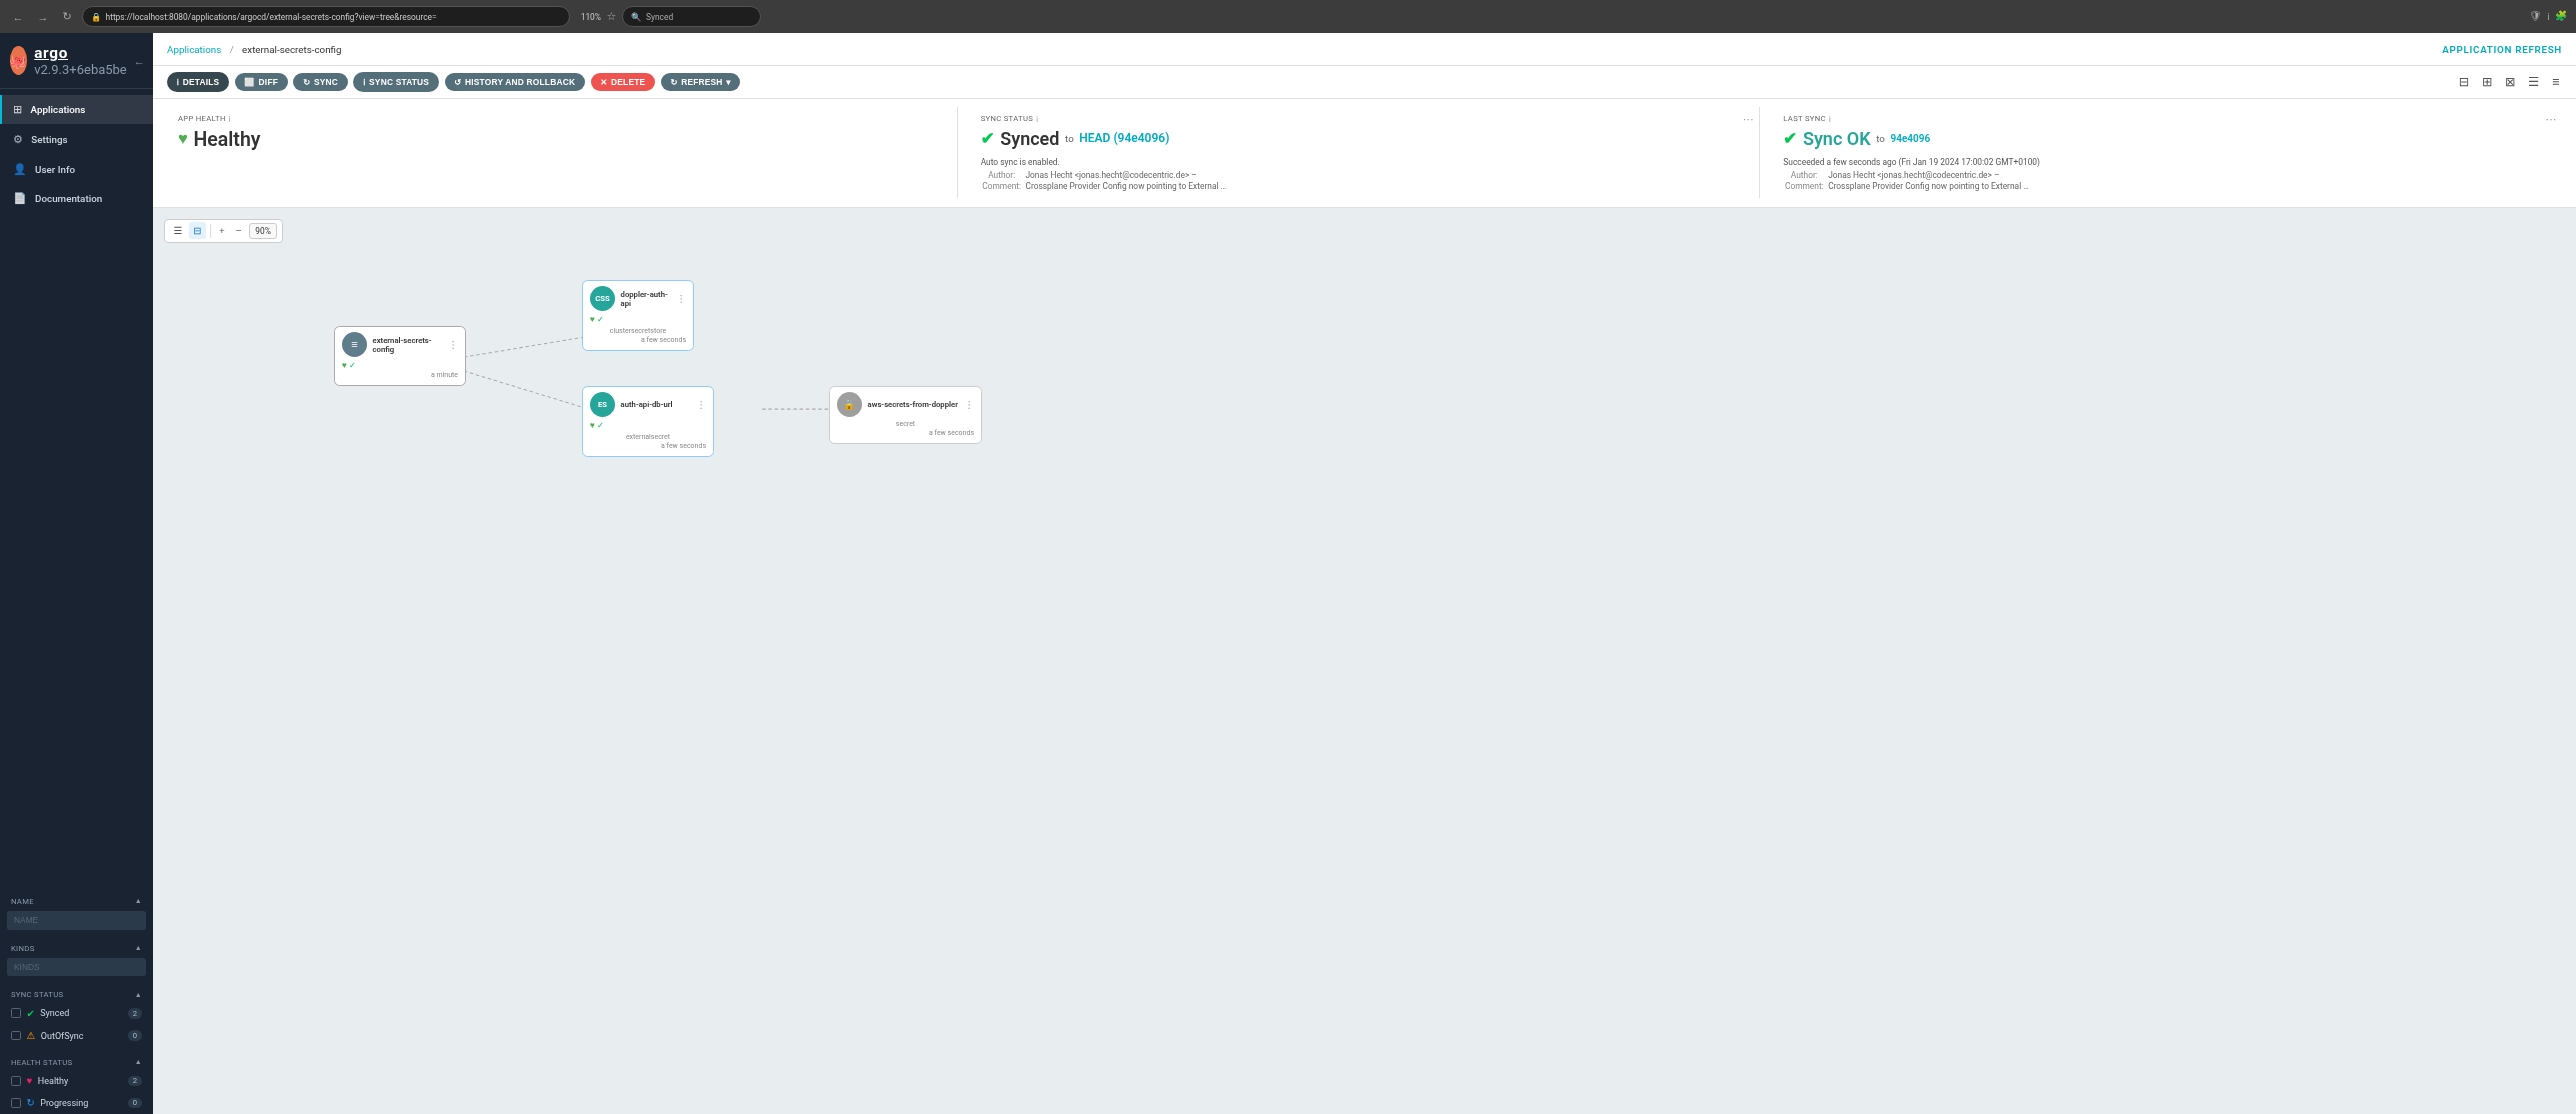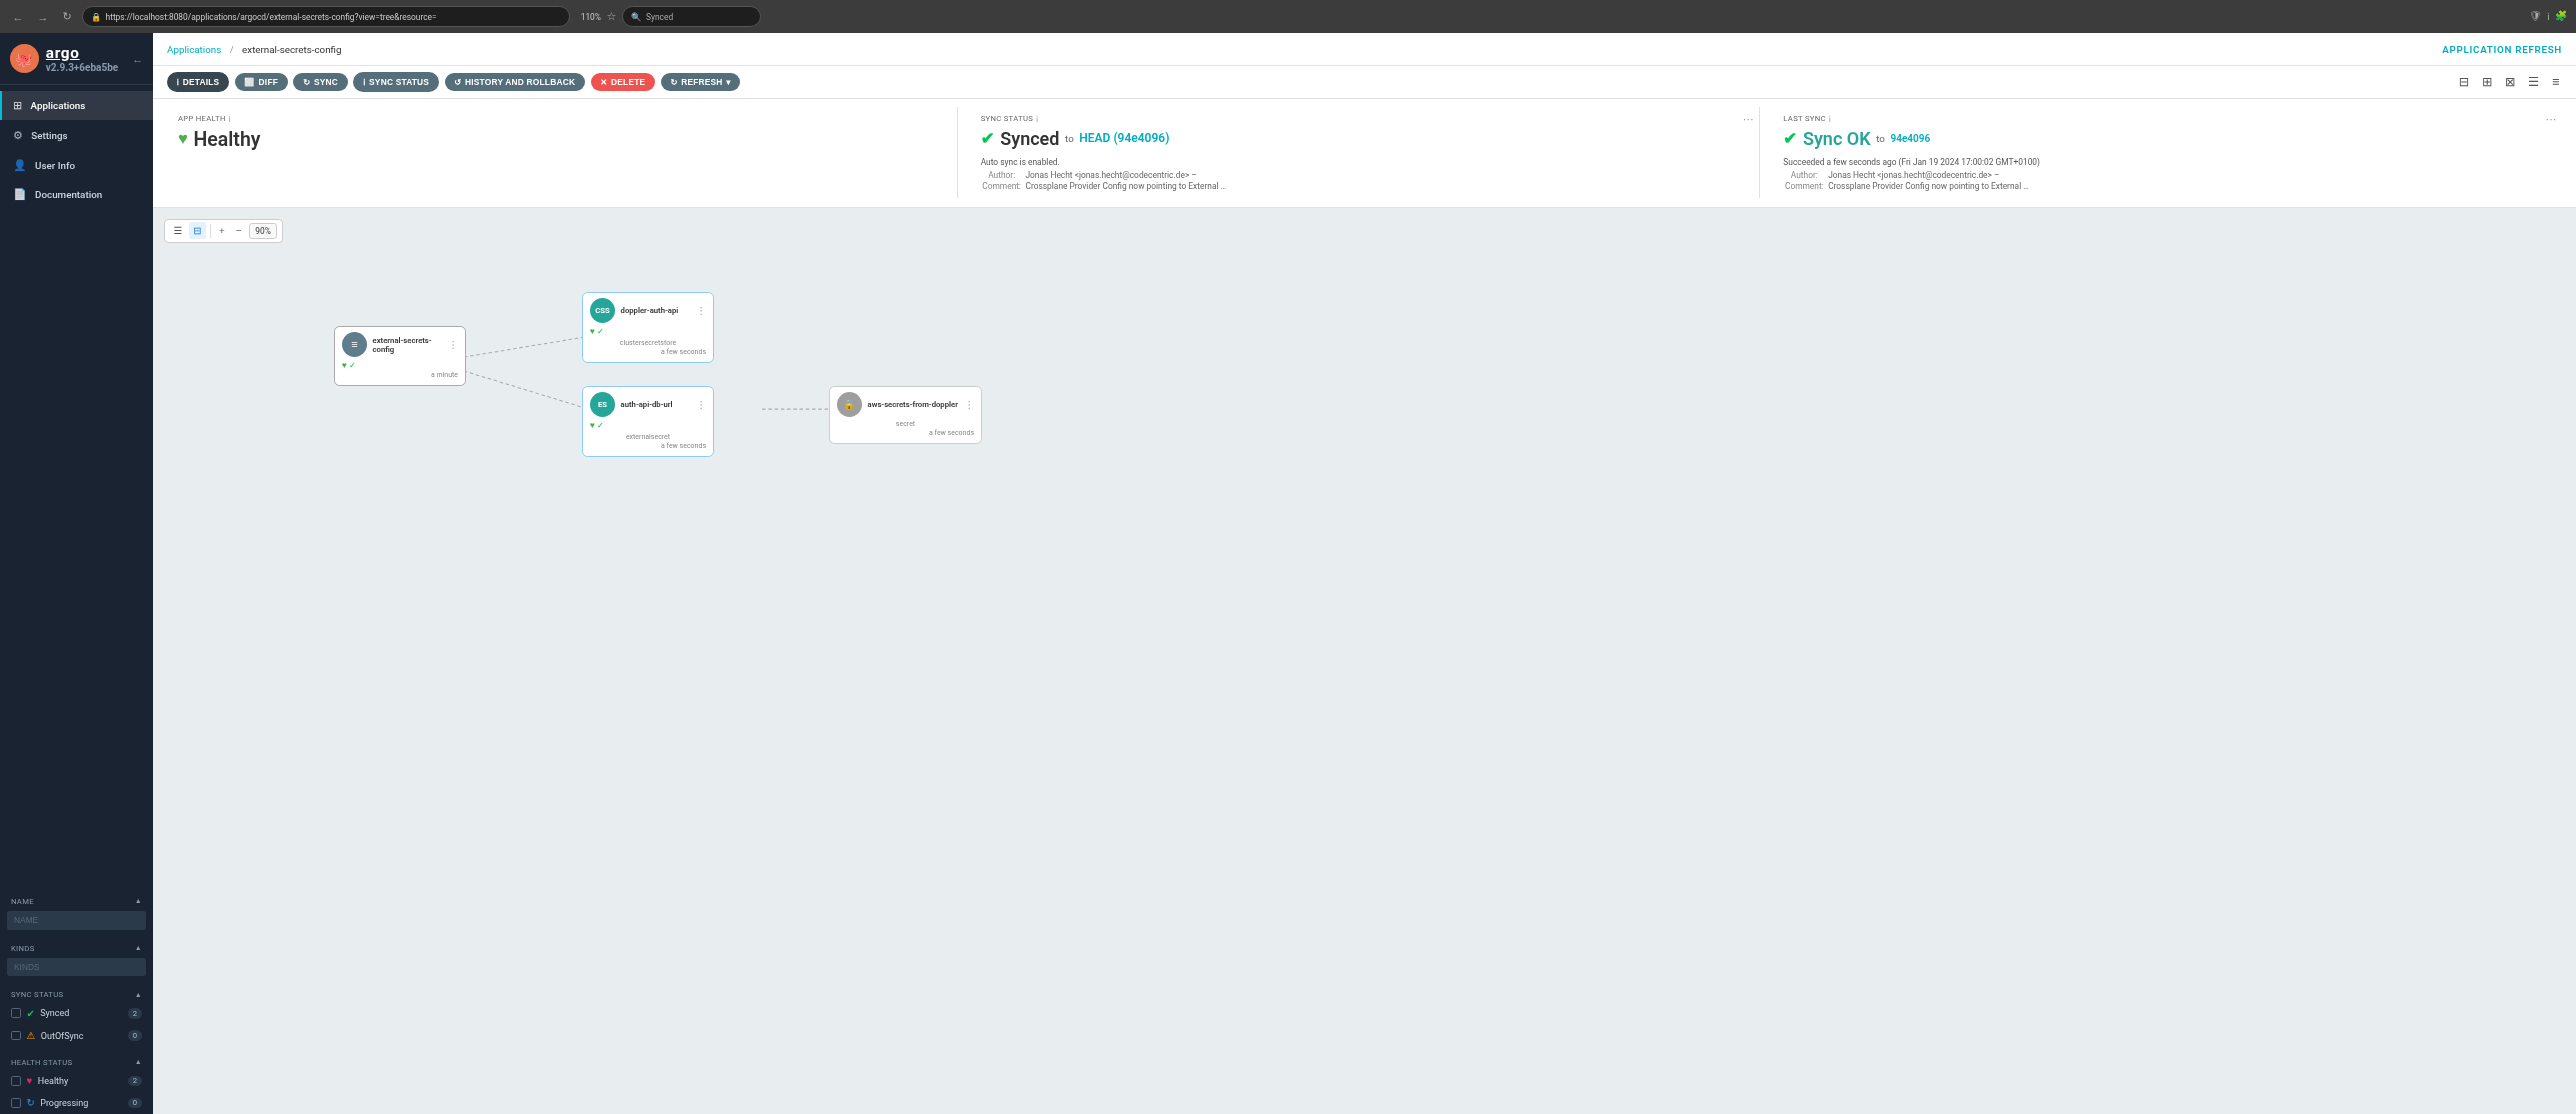--- a/index.html
+++ b/index.html
@@ -17,21 +17,21 @@
 
     
     .app-layout { display: flex; flex: 1; overflow: hidden; }
 
     
     .sidebar { width: 153px; background: #1a2332; color: #fff; display: flex; flex-direction: column; flex-shrink: 0; overflow-y: auto; }
     .sidebar-logo { display: flex; align-items: center; padding: 11px 9.8px; gap: 7px; border-bottom: 0.7px solid rgba(255,255,255,0.1); }
     .sidebar-logo-icon { width: 29px; height: 29px; background: #e8734a; border-radius: 50%; display: flex; align-items: center; justify-content: center; font-size: 14px; }
     .sidebar-logo-text { display: flex; flex-direction: column; }
     .sidebar-logo-name { font-size: 15.3px; font-weight: 700; color: #fff; letter-spacing: 0.7px; text-decoration: underline; }
-    .sidebar-logo-version { font-size: 10px; color: #8899aa; font-weight: bold; }
+    .sidebar-logo-version { font-size: 13px; color: #8899aa; }
     .sidebar-back { background: none; border: none; color: #8899aa; cursor: pointer; font-size: 11px; margin-left: auto; }
 
     .sidebar-nav { display: flex; flex-direction: column; padding: 5.6px 0; flex: 1; }
     .sidebar-nav-item { display: flex; align-items: center; gap: 8.4px; padding: 8.4px 11px; cursor: pointer; color: #cdd6e0; font-size: 9.8px; font-weight: 500; border-left: 2.1px solid transparent; }
     .sidebar-nav-item.active { background: rgba(255,255,255,0.1); color: #fff; border-left-color: #00bcd4; }
     .sidebar-nav-icon { font-size: 11px; opacity: 0.8; }
 
     .sidebar-section { padding: 5.6px 11px 2.8px; font-size: 7.7px; color: #8899aa; text-transform: uppercase; letter-spacing: 0.3px; margin-top: 5.6px; display: flex; align-items: center; justify-content: space-between; }
     .sidebar-section-chevron { font-size: 7px; }
 
@@ -369,21 +369,21 @@
           <span class="node-name">external-secrets-config</span>
           <span class="node-more">⋮</span>
         </div>
         <div class="node-health-icons">
           <span class="node-health-heart">♥</span>
           <span style="color:#00c853;font-size:8.4px;">✓</span>
         </div>
         <div class="node-time-badge">a minute</div>
       </div>
 
-      <div class="graph-node-wrapper node node-css" style="left:429px;top:84px;width:132px;">
+      <div class="graph-node-wrapper node node-css" style="left:429px;top:72px;width:112px;">
         <div class="node-header">
           <div class="node-icon-circle" style="background:#26a69a;font-size:7.7px;font-weight:700;">
             <span>CSS</span>
           </div>
           <span class="node-name">doppler-auth-api</span>
           <span class="node-more">⋮</span>
         </div>
         <div class="node-health-icons">
           <span class="node-health-heart">♥</span>
           <span style="color:#00c853;font-size:8.4px;">✓</span>

